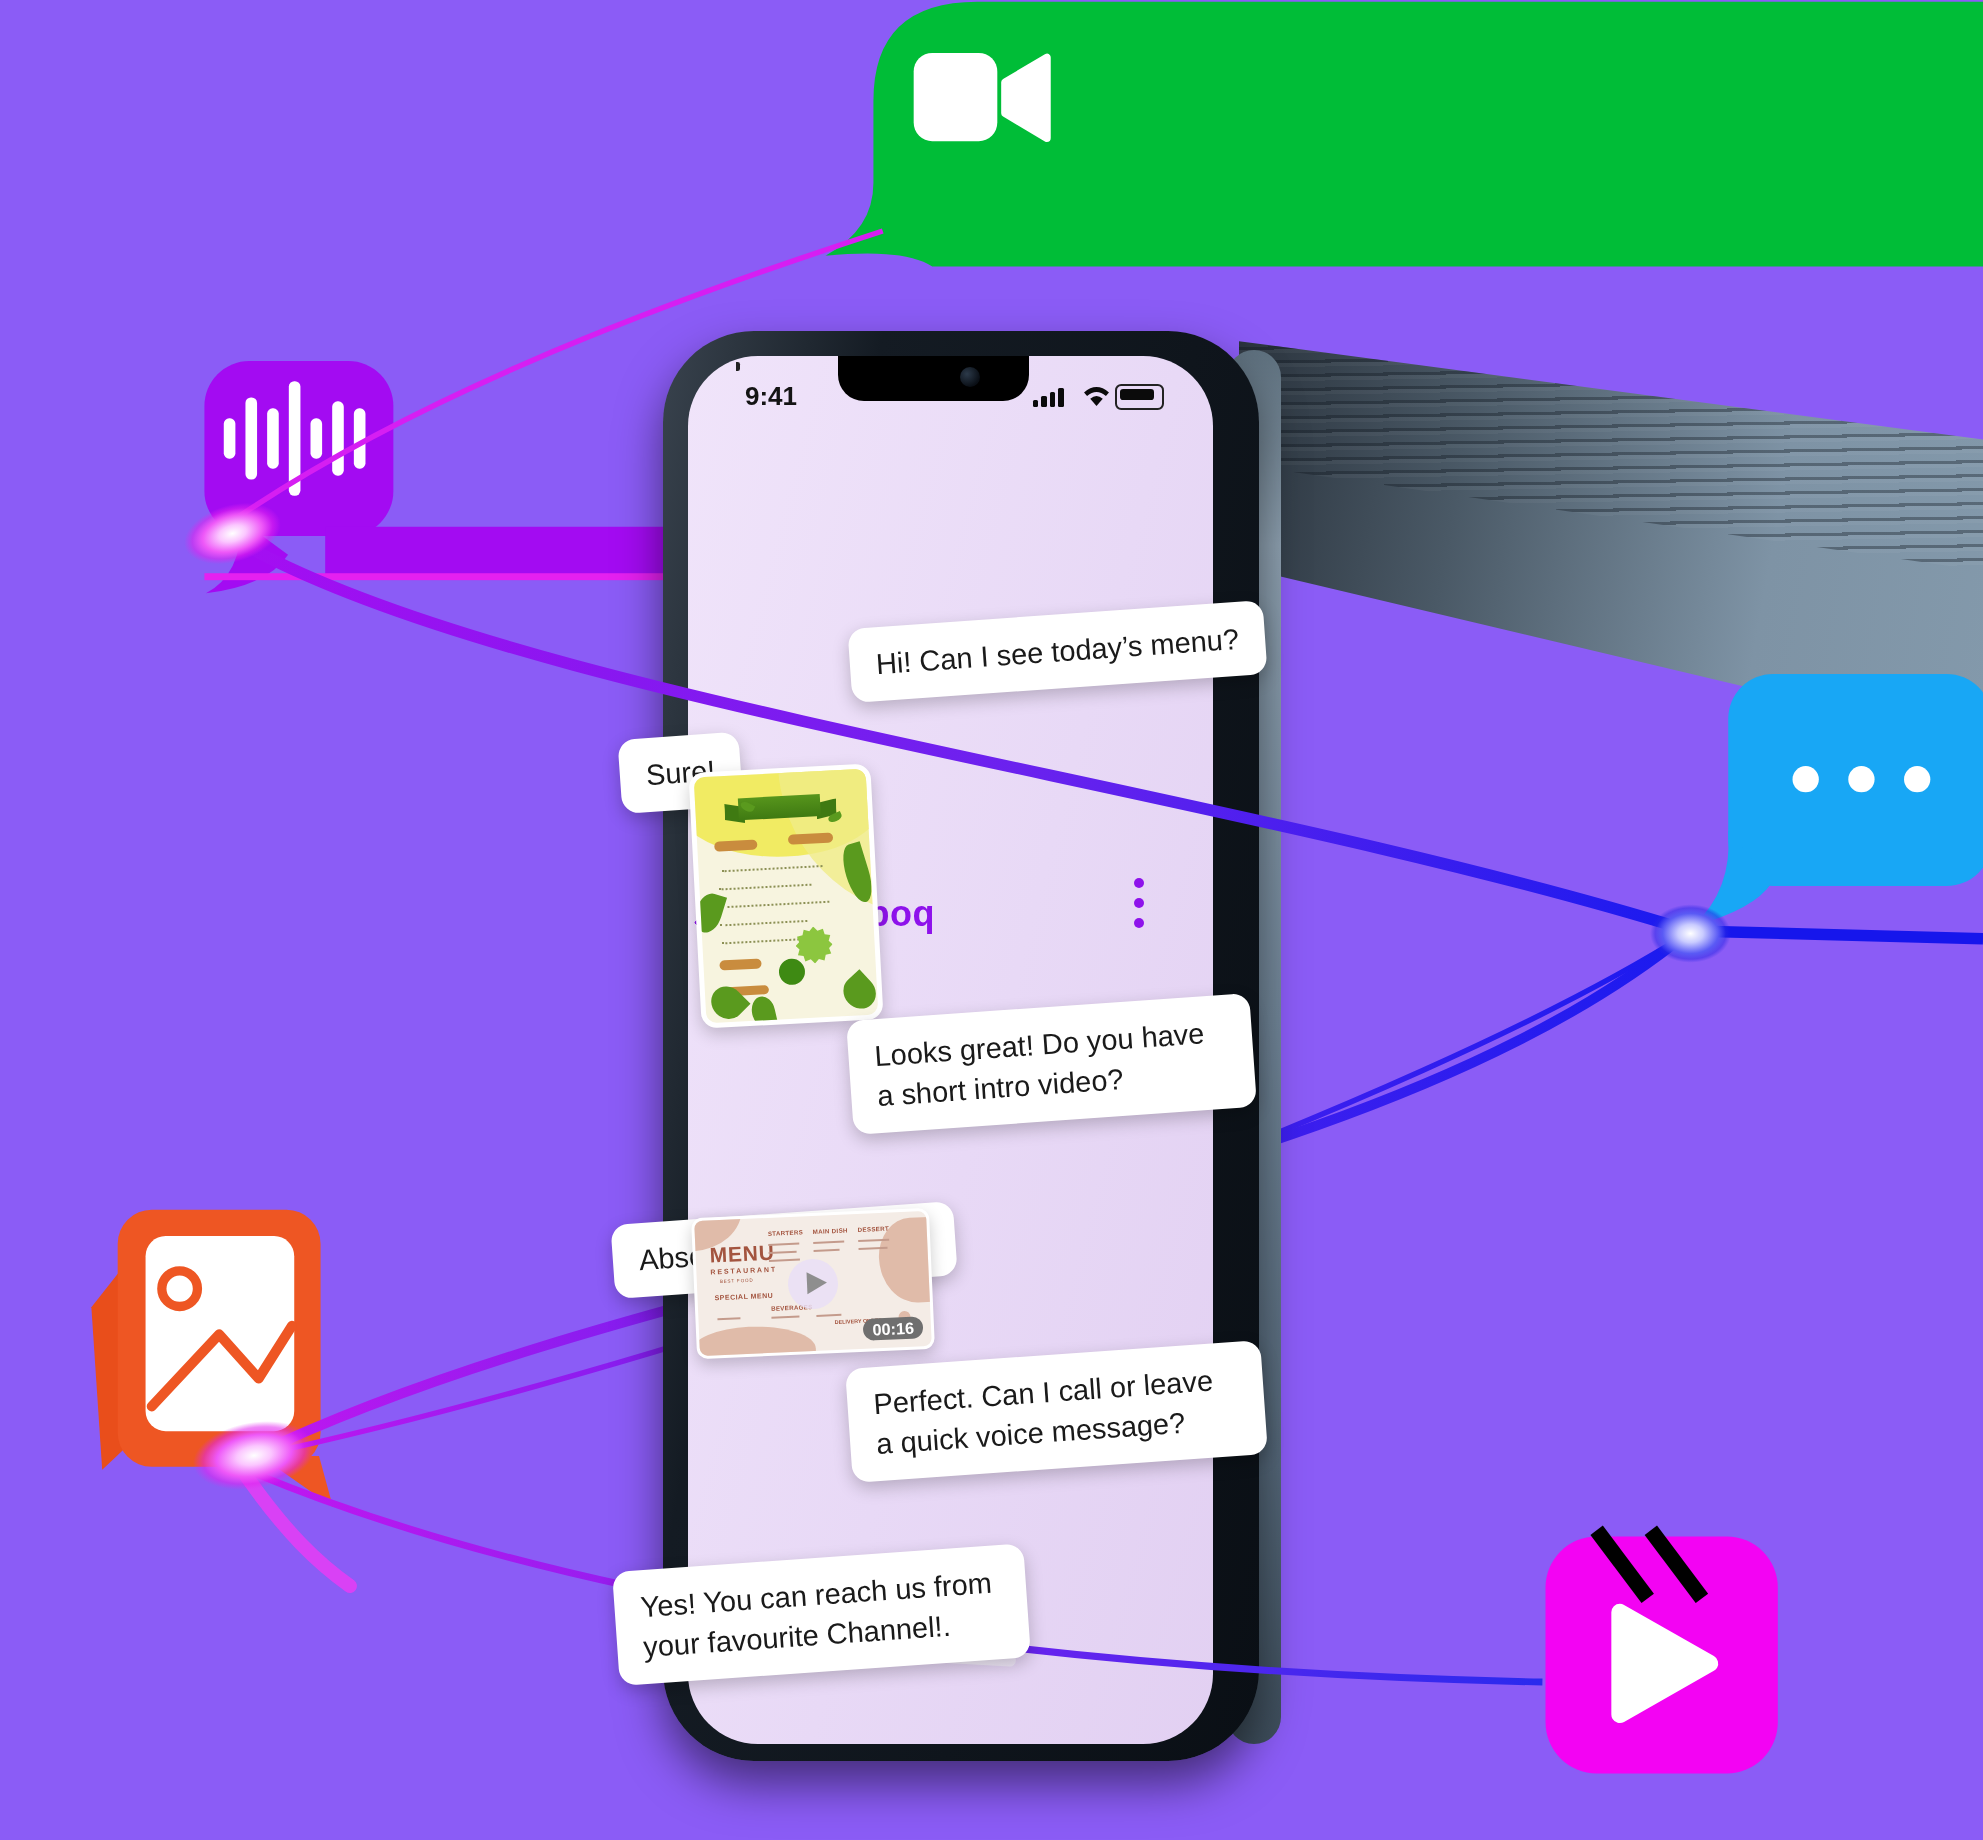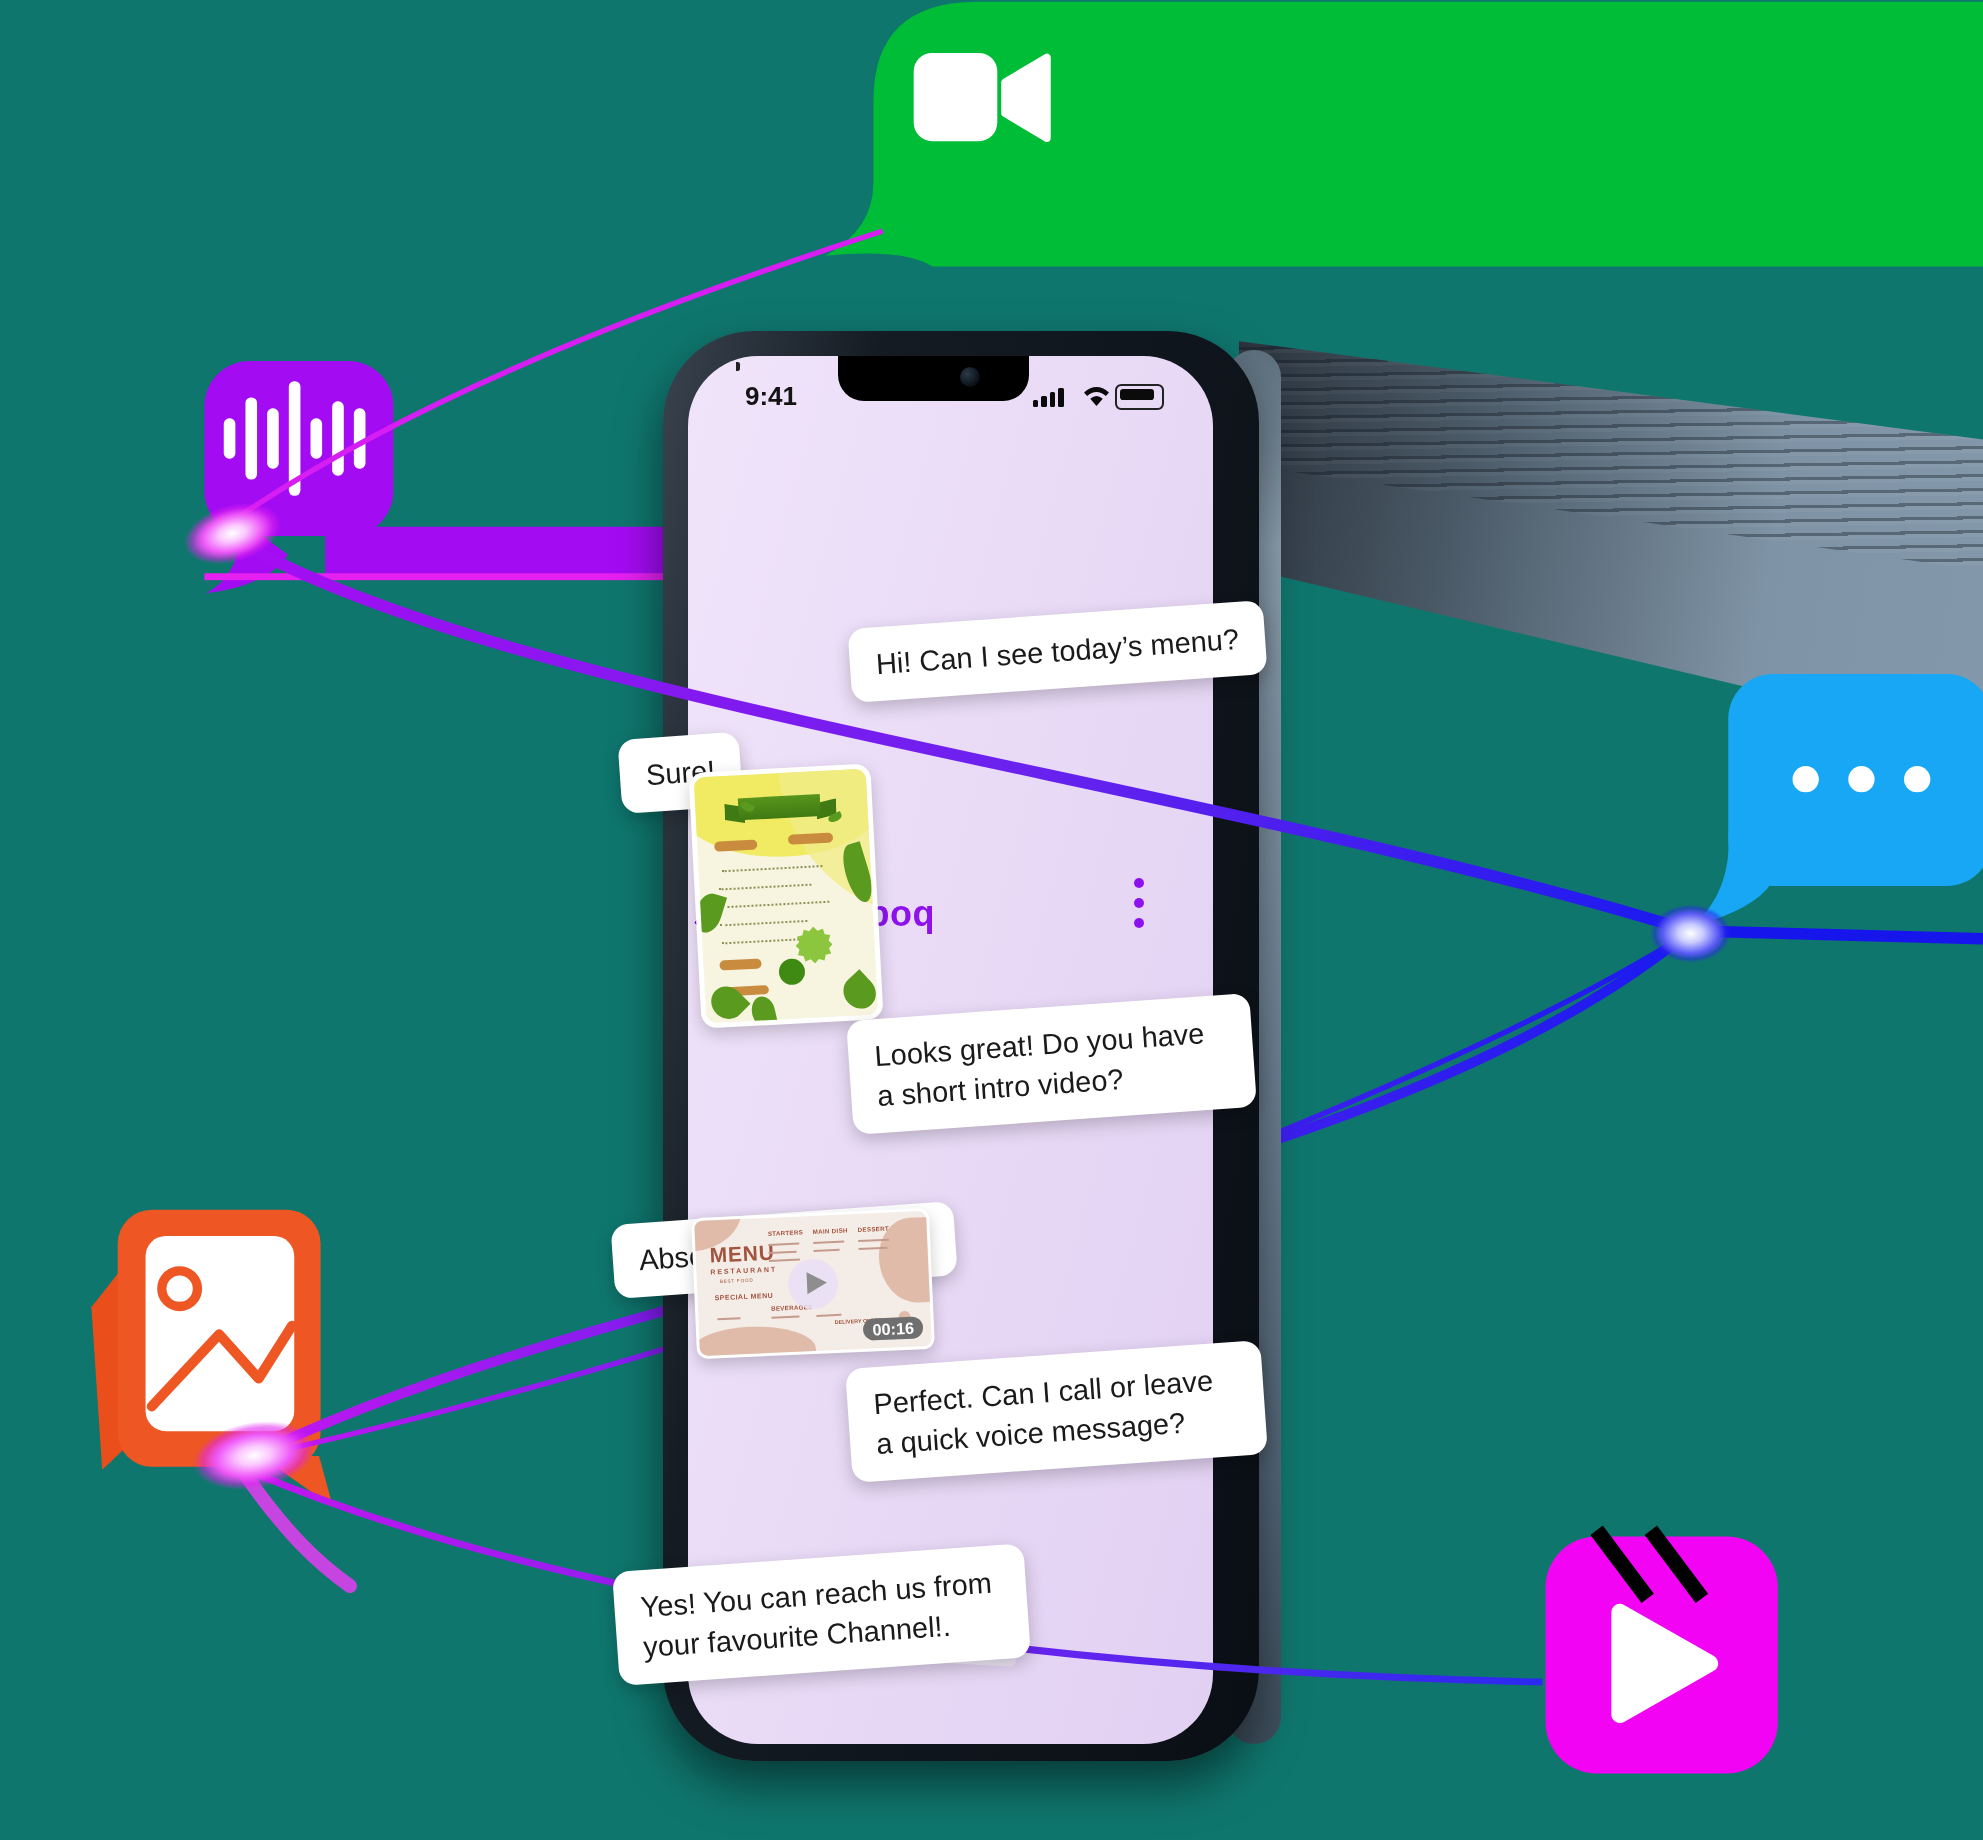--- a/index.html
+++ b/index.html
@@ -1,16 +1,16 @@
 <!DOCTYPE html>
 <html style="font-size:12.4px"><head>
 <meta charset="utf-8">
 <style>
   html,body{margin:0;padding:0;background:#000;}
-  #stage{position:relative;width:1983px;height:1841px;background:#0f766e;overflow:hidden;
+  #stage{position:relative;width:1983px;height:1841px;background:#8b5cf6;overflow:hidden;
          font-family:"Liberation Sans",sans-serif;}
   .abs{position:absolute;}
 
   
   #smear{left:1239px;top:333px;width:744px;height:410px;
     background:linear-gradient(100deg,#2A333D 0%,#4A5966 30%,#7E93A5 70%,#8399AB 100%);
     clip-path:polygon(0% 2%,100% 26%,100% 100%,0% 57%);}
   #smear-streaks{left:1239px;top:333px;width:744px;height:410px;
     background:repeating-linear-gradient(179deg,rgba(15,22,30,.45) 0 3.1px,rgba(255,255,255,.05) 3.1px 7px,transparent 7px 14px);
     clip-path:polygon(0% 2%,100% 26%,100% 58%,0% 32%);opacity:.8;}

